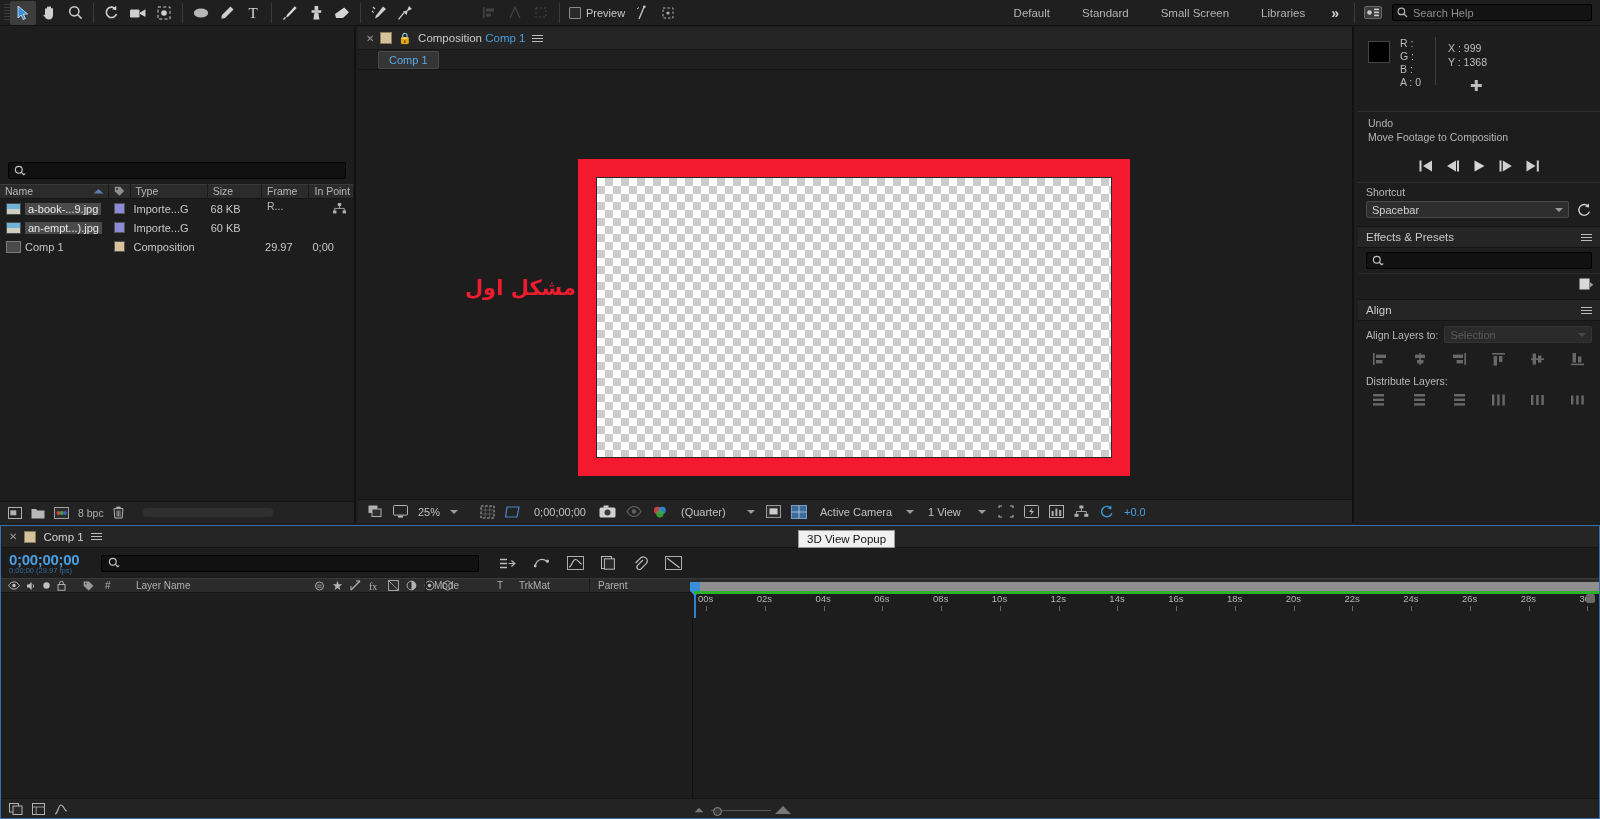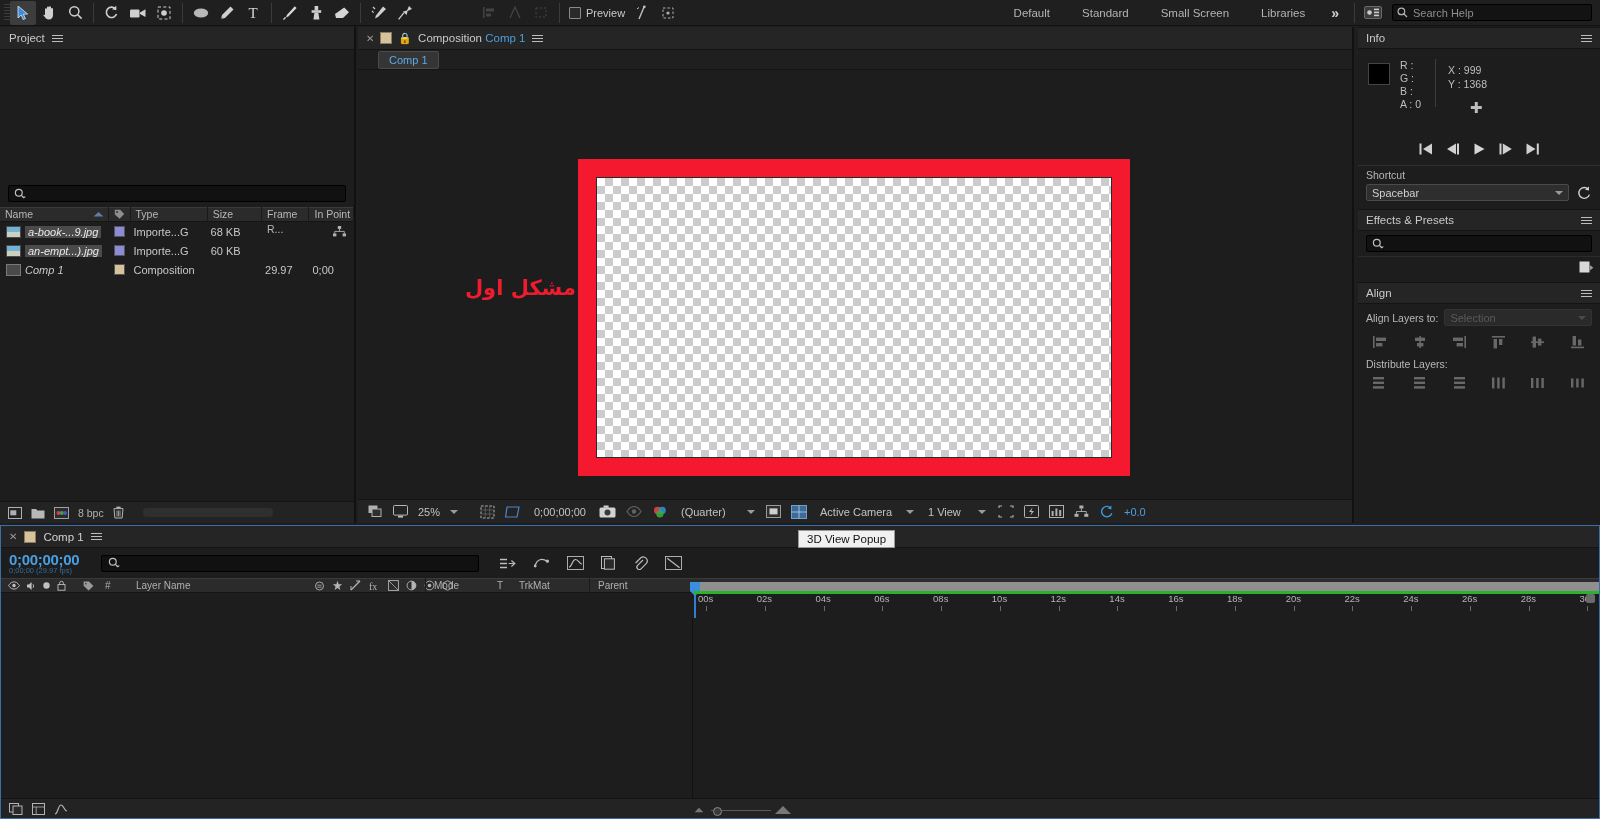--- a/index.html
+++ b/index.html
@@ -66,21 +66,21 @@
   #proj-search {
     margin: 3px 8px 0 8px; height: 17px; background: #111; border: 1px solid #000;
     border-radius: 2px; display: flex; align-items: center; padding-left: 5px;
   }
   #proj-cols {
     margin-top: 5px; height: 15px; background: #2b2b2b; display: flex; align-items: center;
     border-top: 1px solid #3a3a3a; border-bottom: 1px solid #151515; font-size: 10.5px; color: #b8b8b8;
   }
   .pcol { height: 15px; line-height: 15px; padding-left: 5px; border-right: 1px solid #1a1a1a; position: relative; }
   .prow { height: 19px; display: flex; align-items: center; font-size: 11px; }
-  .prow .nm { display: flex; align-items: center; gap: 4px; padding-left: 6px; font-style: italic; }
+  .prow .nm { display: flex; align-items: center; gap: 4px; padding-left: 6px; }
   .prow .label-hl { background: #4a4a4a; color: #e8e8e8; padding: 0 3px; }
   .thumb-img { width: 15px; height: 12px; background: linear-gradient(#6fb4d8 50%, #cfcfc0 50%); border: 1px solid #4a4a4a; }
   .thumb-comp { width: 15px; height: 12px; background: #4a4a4a; border: 1px solid #7a7a7a; }
   .sw { width: 11px; height: 11px; border: 1px solid #555; }
   #proj-bottom {
     position: absolute; bottom: 0; left: 0; width: 100%; height: 22px; background: #232323;
     display: flex; align-items: center; gap: 9px; padding-left: 8px; border-top: 1px solid #141414;
   }
   #bpc { font-size: 10.5px; color: #b0b0b0; }
   #trashbar { width: 130px; height: 9px; background: #2f2f2f; border-radius: 4px; margin-left: 10px; }
@@ -352,30 +352,20 @@
     <svg width="11" height="11" viewBox="0 0 11 11">
         <circle cx="4.4" cy="4.4" r="3.3" fill="none" stroke="#b0b0b0" stroke-width="1.2"></circle>
         <line x1="7" y1="7" x2="10" y2="10" stroke="#b0b0b0" stroke-width="1.3"></line>
       </svg>
     <span class="txt">Search Help</span>
   </div>
   <div style="width:8px"></div>
 </div>
 
 <div id="project">
-  <div class="panel-tabbar">
-    <div class="panel-tab">
-      <span>Project</span>
-      <span class="hamb">
-          <i></i>
-          <i></i>
-          <i></i>
-        </span>
-    </div>
-  </div>
 
   <div id="proj-empty"></div>
 
   <div id="proj-search">
     <svg width="12" height="12" viewBox="0 0 12 12">
         <circle cx="4.8" cy="4.8" r="3.4" fill="none" stroke="#c0c0c0" stroke-width="1.2"></circle>
         <line x1="7.4" y1="7.4" x2="10" y2="10" stroke="#c0c0c0" stroke-width="1.3"></line>
         <path d="M9.5 8.6 l2.2 0 l-1.1 1.6 z" fill="#c0c0c0"></path>
       </svg>
   </div>
@@ -606,42 +596,38 @@
           <path d="M11.8 8.2 A5.2 5.2 0 1 1 10.6 3" fill="none" stroke="#3a9ad8" stroke-width="1.4"></path>
           <path d="M11.4 0.6 L11.4 4.4 L7.6 3.6 Z" fill="#3a9ad8"></path>
         </svg>
     </div>
     <div class="cb" style="color:#4a9fe0">+0.0</div>
   </div>
 </div>
 
 <div id="right">
 
-  <div class="rp-head">
-    <span class="t">Info</span>
-    <span class="hamb">
-        <i></i>
-        <i></i>
-        <i></i>
-      </span>
-  </div>
   <div id="info-body">
     <div id="swatch"></div>
     <div id="rgba">
       <div><span>R :</span> <span></span></div>
       <div><span>G :</span> <span></span></div>
       <div><span>B :</span> <span></span></div>
       <div><span>A :</span> <span>0</span></div>
     </div>
     <div id="info-vsep"></div>
     <div id="crosshair">✚</div>
     <div id="xy">
       <div><span>X :</span> <span>999</span></div>
       <div><span>Y :</span> <span>1368</span></div>
     </div>
+  </div>
+  <div id="undo-area">
+    <div>Undo</div>
+    <div>Move Footage to Composition</div>
   </div>
 
   <div id="preview-btns">
     <svg width="14" height="12" viewBox="0 0 14 12">
         <rect x="0.5" y="0.5" width="2" height="11" fill="#d0d0d0"></rect>
         <path d="M13 0.5 L13 11.5 L4 6 Z" fill="#d0d0d0"></path>
       </svg>
     <svg width="14" height="12" viewBox="0 0 14 12">
         <path d="M10 0.5 L10 11.5 L1 6 Z" fill="#d0d0d0"></path>
         <rect x="11" y="0.5" width="2" height="11" fill="#d0d0d0"></rect>

